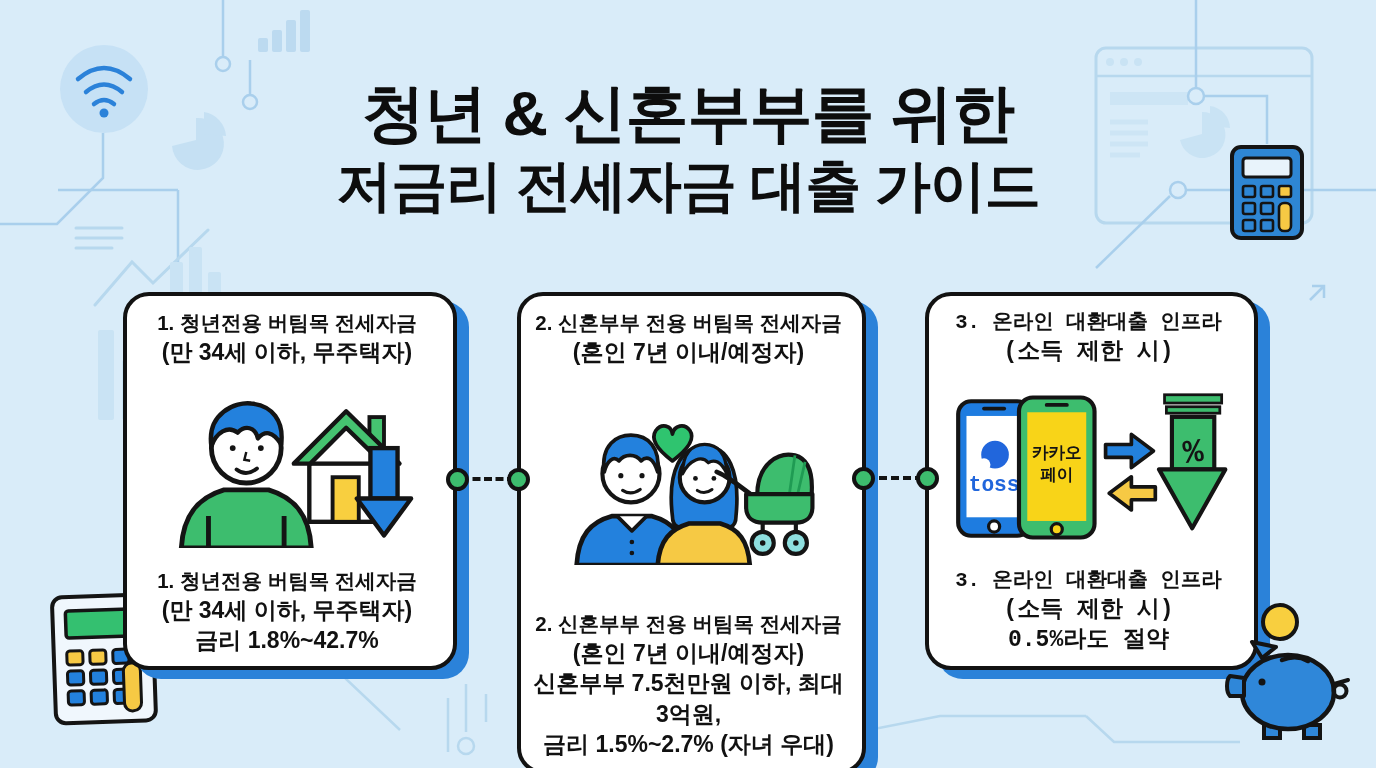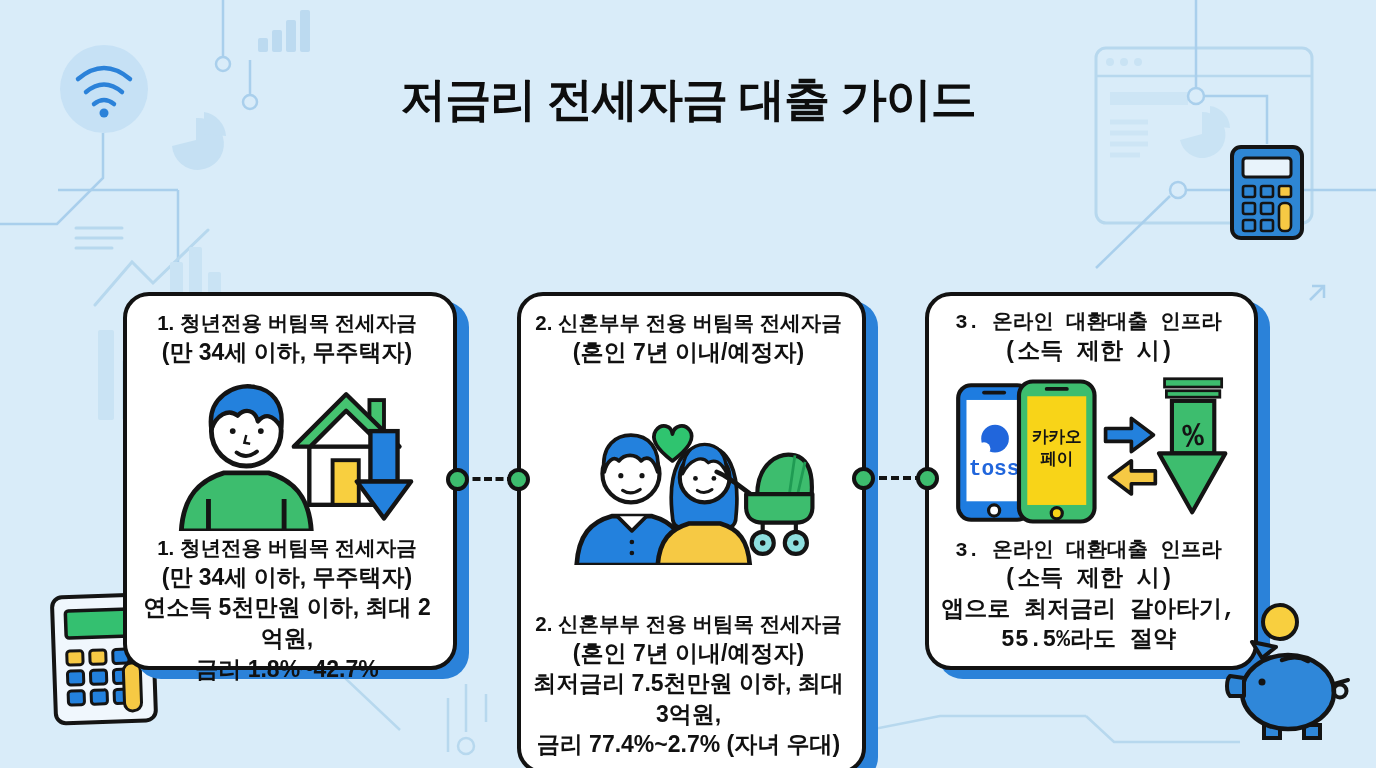--- a/index.html
+++ b/index.html
@@ -5,21 +5,21 @@
   html,body{margin:0;padding:0;}
   body{font-family:"Liberation Sans","DejaVu Sans",sans-serif;}
   .poster{position:relative;width:1376px;height:768px;background:#d9ecf9;overflow:hidden;}
 
   
   .deco-layer{position:absolute;inset:0;z-index:0;}
 
   
   .title{position:absolute;top:52px;left:0;width:100%;text-align:center;z-index:1;color:#0d0d0d;}
   .title .t1{display:block;font-size:63px;font-weight:900;letter-spacing:-1px;line-height:1.28;}
-  .title .t2{display:block;font-size:46px;font-weight:900;letter-spacing:-1px;line-height:1.15;}
+  .title .t2{display:block;font-size:56px;font-weight:900;letter-spacing:-1px;line-height:1.15;}
 
   
   .card{position:absolute;top:292px;background:#ffffff;border:4px solid #121212;border-radius:26px;
         box-shadow:12px 9px 0 #2b82d9;z-index:2;display:flex;flex-direction:column;align-items:center;
         padding:14px 12px 10px 6px;box-sizing:border-box;text-align:center;color:#111;}
   .card1{left:123px;width:334px;height:378px;}
   .card2{left:517px;width:349px;height:482px;}
   .card3{left:925px;width:333px;height:378px;font-family:Liberation Mono, monospace;}
   .card-title{font-size:20.5px;font-weight:800;line-height:1.3;}
   .card-sub{font-size:23px;font-weight:600;line-height:1.33;}
@@ -147,20 +147,21 @@
     <g stroke="#b7d8ee" stroke-width="2.5" fill="none">
       <path d="M448,698 L448,752 M466,684 L466,732 M486,694 L486,722"></path>
       <circle cx="466" cy="746" r="8" fill="#d9ecf9"></circle>
       <path d="M560,768 L706,762 L940,716 L1086,716"></path>
       <path d="M1086,716 L1114,742 L1240,742"></path>
       <path d="M236,660 L326,660 L400,730"></path>
     </g>
   </svg>
 
   <h1 class="title">
+    <span class="t1">청년 &amp; 신혼부부를 위한</span>
     <span class="t2">저금리 전세자금 대출 가이드</span>
   </h1>
 
   <section class="card card1">
     <div class="card-title">1. 청년전용 버팀목 전세자금</div>
     <div class="card-sub">(만 34세 이하, 무주택자)</div>
     <div class="illus">
       <svg width="255" height="160" viewBox="0 0 255 165">
         <g>
           <path d="M18,165 C20,128 38,112 62,105 L108,105 C132,112 150,128 152,165 Z" fill="#3dbd6e" stroke="#141414" stroke-width="5" stroke-linejoin="round"></path>
@@ -179,21 +180,20 @@
           <rect x="174" y="92" width="27" height="46" fill="#f8cf3f" stroke="#141414" stroke-width="4"></rect>
         </g>
         <g>
           <rect x="213" y="62" width="28" height="52" fill="#2381dd" stroke="#141414" stroke-width="4.5"></rect>
           <path d="M199,114 L255,114 L227,152 Z" fill="#2381dd" stroke="#141414" stroke-width="4.5" stroke-linejoin="round"></path>
         </g>
       </svg>
     </div>
     <div class="card-title">1. 청년전용 버팀목 전세자금</div>
     <div class="card-sub">(만 34세 이하, 무주택자)</div>
-    <div class="card-sub">연소득 5천만원 이하, 최대 2억원,</div>
     <div class="card-sub">금리 1.8%~42.7%</div>
   </section>
 
   <section class="card card2">
     <div class="card-title">2. 신혼부부 전용 버팀목 전세자금</div>
     <div class="card-sub">(혼인 7년 이내/예정자)</div>
     <div class="illus">
       <svg width="272" height="152" viewBox="0 0 272 165">
         <g>
           <path d="M118,52 C102,40 94,28 100,19 C106,11 117,13 118,23 C120,13 131,11 137,19 C143,28 134,40 118,52 Z" fill="#2fc46f" stroke="#141414" stroke-width="4" stroke-linejoin="round"></path>
@@ -226,22 +226,22 @@
           <path d="M216,119 L216,129 M252,119 L252,129" stroke="#141414" stroke-width="4.5"></path>
           <circle cx="216" cy="141" r="12" fill="#8edfdf" stroke="#141414" stroke-width="4.5"></circle>
           <circle cx="252" cy="141" r="12" fill="#8edfdf" stroke="#141414" stroke-width="4.5"></circle>
           <circle cx="216" cy="141" r="3" fill="#141414"></circle>
             <circle cx="252" cy="141" r="3" fill="#141414"></circle>
         </g>
       </svg>
     </div>
     <div class="card-title">2. 신혼부부 전용 버팀목 전세자금</div>
     <div class="card-sub">(혼인 7년 이내/예정자)</div>
-    <div class="card-sub">최저금리 7.5천만원 이하, 최대 3억원,</div>
-    <div class="card-sub">금리 77.4%~2.7% (자녀 우대)</div>
+    <div class="card-sub">신혼부부 7.5천만원 이하, 최대 3억원,</div>
+    <div class="card-sub">금리 1.5%~2.7% (자녀 우대)</div>
   </section>
 
   <section class="card card3">
     <div class="card-title">3. 온라인 대환대출 인프라</div>
     <div class="card-sub">(소득 제한 시)</div>
     <div class="illus">
       <svg width="290" height="152" viewBox="0 0 300 165">
         <g>
           <rect x="8" y="10" width="78" height="146" rx="14" fill="#1e7ce0" stroke="#141414" stroke-width="4.5"></rect>
           <rect x="17" y="26" width="60" height="110" fill="#ffffff"></rect>
@@ -269,22 +269,21 @@
           <rect x="232" y="3" width="62" height="9" fill="#3dbd6e" stroke="#141414" stroke-width="3"></rect>
           <rect x="234" y="16" width="58" height="7" fill="#3dbd6e" stroke="#141414" stroke-width="3"></rect>
           <rect x="240" y="27" width="46" height="57" fill="#3dbd6e" stroke="#141414" stroke-width="4.5"></rect>
           <path d="M226,84 L298,84 L262,148 Z" fill="#3dbd6e" stroke="#141414" stroke-width="4.5" stroke-linejoin="round"></path>
           <text x="263" y="76" text-anchor="middle" font-size="36" font-weight="900" fill="#141414" transform="rotate(-8 263 64)">%</text>
         </g>
       </svg>
     </div>
     <div class="card-title">3. 온라인 대환대출 인프라</div>
     <div class="card-sub">(소득 제한 시)</div>
-    <div class="card-sub">앱으로 최저금리 갈아타기,</div>
-    <div class="card-sub">55.5%라도 절약</div>
+    <div class="card-sub">0.5%라도 절약</div>
   </section>
 
   <div class="connector conn1"></div>
   <div class="connector conn2"></div>
   <div class="node n1a"></div>
   <div class="node n1b"></div>
   <div class="node n2a"></div>
   <div class="node n2b"></div>
 
   <div class="piggy-wrap">

